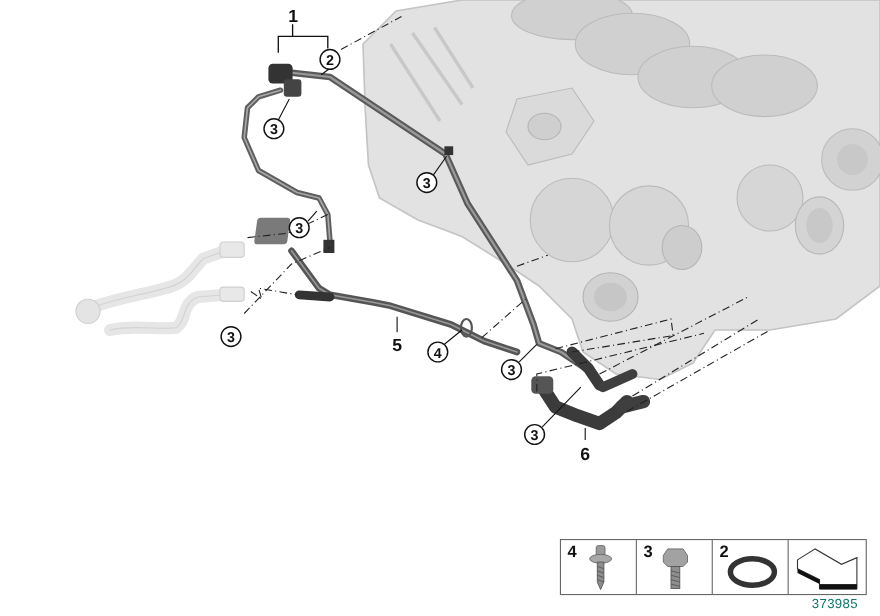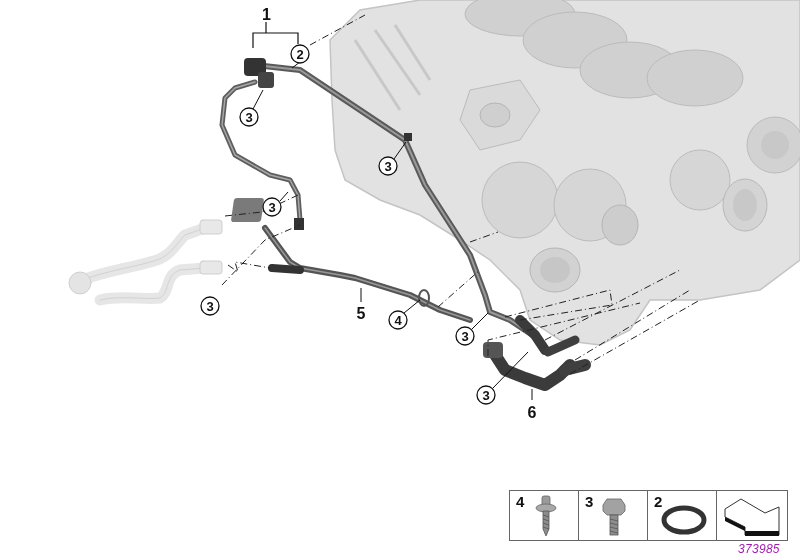--- a/index.html
+++ b/index.html
@@ -7,21 +7,21 @@
            font-family: "Liberation Sans", sans-serif; }
     #diagram { position: absolute; left: 0; top: 0; width: 800px; height: 560px; }
     .callout-text { font-family: "Liberation Sans", sans-serif; font-weight: bold; font-size: 13px; fill: #111; }
     .label-text { font-family: "Liberation Sans", sans-serif; font-weight: bold; font-size: 16px; fill: #111; }
     .legend { position: absolute; left: 509px; top: 490px; height: 49px; display: flex;
               border: 1px solid #666; background: #fff; }
     .legend-cell { width: 69px; height: 49px; border-right: 1px solid #666; position: relative; box-sizing: border-box; }
     .legend-cell:last-child { border-right: none; width: 70px; }
     .legend-num { position: absolute; left: 6px; top: 2px; font-weight: bold; font-size: 15px; color: #111; }
     .legend-cell svg { position: absolute; left: 0; top: 0; }
-    .ref-number { position: absolute; left: 738px; top: 542px; font-size: 12px; color: #a21caf; letter-spacing: 0.3px; font-style: italic; }
+    .ref-number { position: absolute; left: 738px; top: 542px; font-size: 12px; color: #0f766e; letter-spacing: 0.3px; }
   </style>
 </head>
 <body>
 
 <svg id="diagram" viewBox="0 0 800 560" xmlns="http://www.w3.org/2000/svg">
 
   <g>
     <path d="M330,40 L360,10 L420,0 L800,0 L800,260 L760,290 L700,300 L650,300 L630,330 L600,345 L560,340 L530,320 L520,290 L490,260 L460,240 L420,215 L380,200 L345,180 L335,150 L332,100 Z" fill="#e2e2e2" stroke="#c4c4c4" stroke-width="1.5"></path>
 
     <ellipse cx="520" cy="14" rx="55" ry="22" fill="#d0d0d0" stroke="#bbb"></ellipse>

